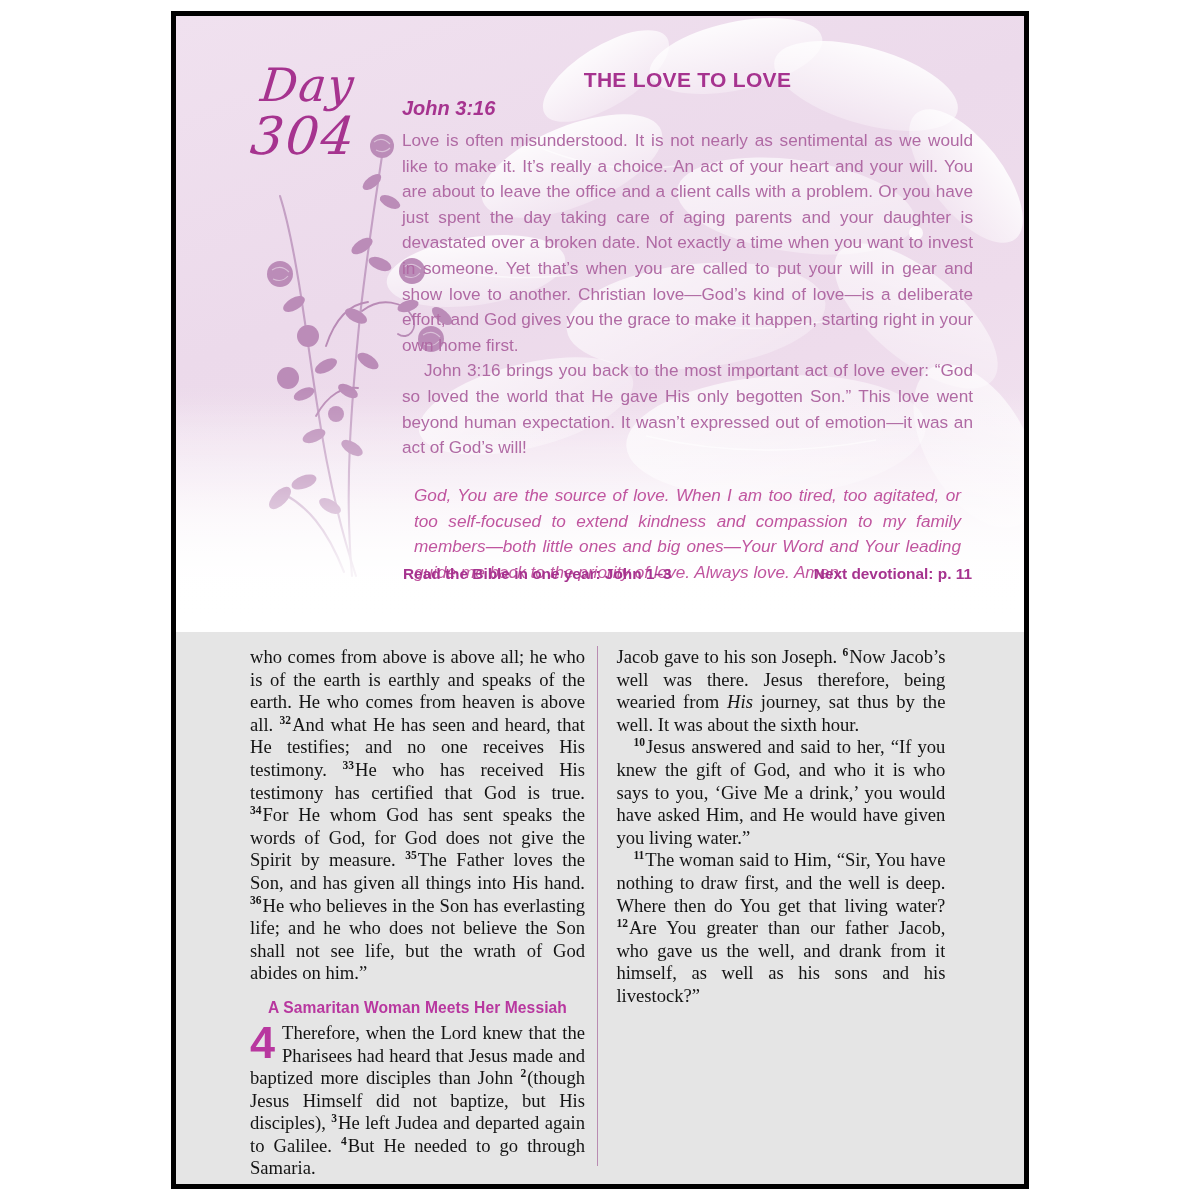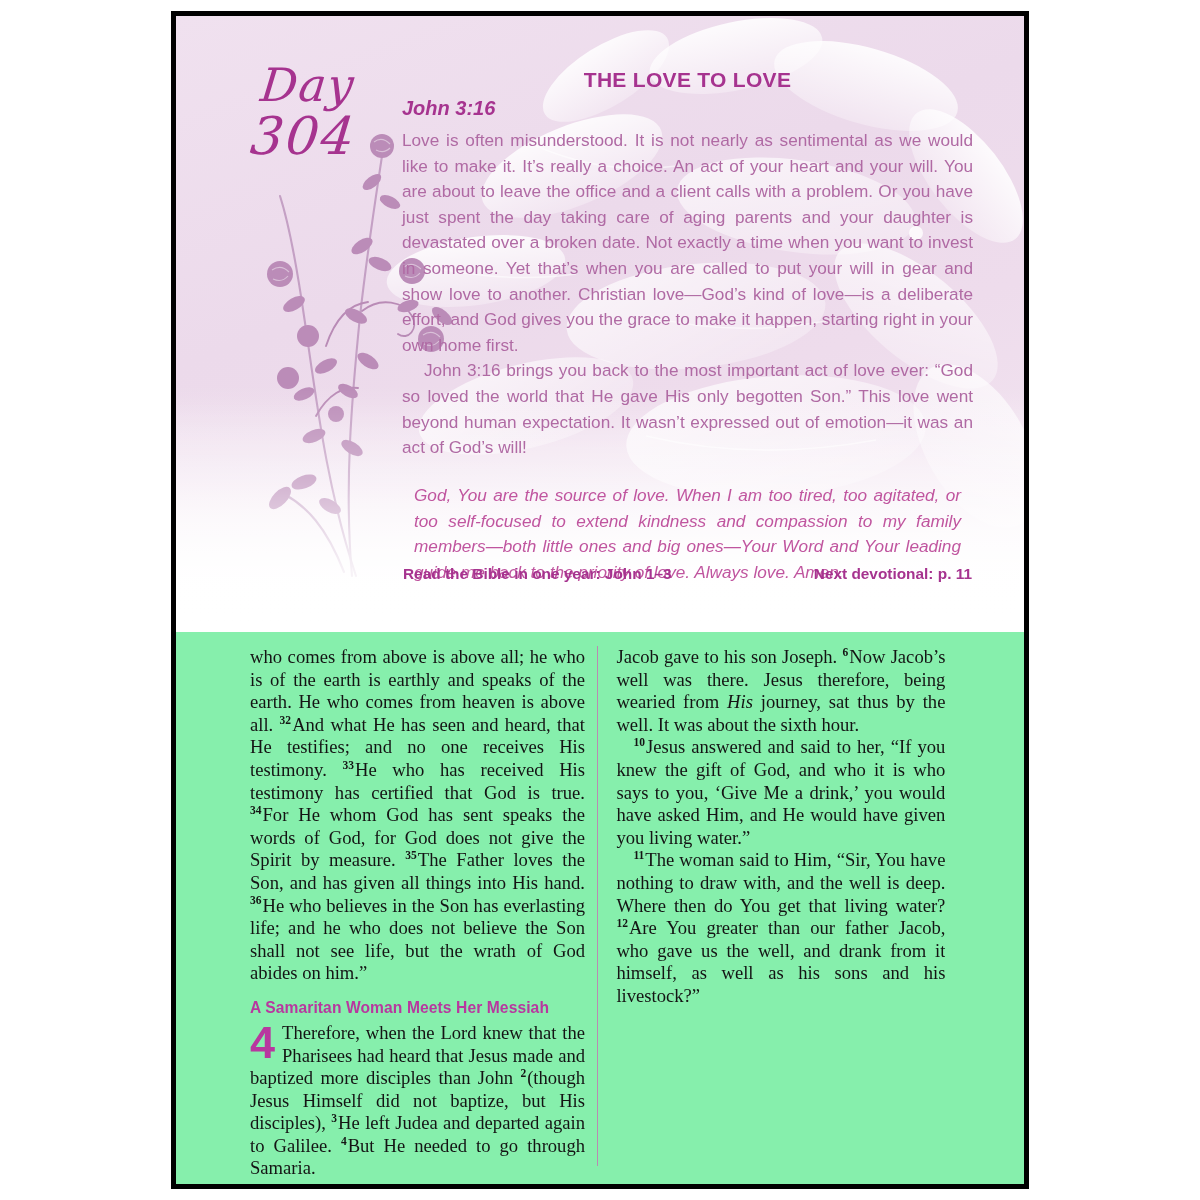--- a/index.html
+++ b/index.html
@@ -176,21 +176,21 @@
   .devo-footer .ff-left { margin-left: 1px; }
   .devo-footer .ff-right { margin-right: 1px; }
 
   
   .scripture {
     position: absolute;
     left: 0;
     top: 616px;
     width: 848px;
     height: 552px;
-    background: #86efac;
+    background: #e5e5e5;
     overflow: hidden;
   }
   .scripture-cols {
     position: absolute;
     left: 74px;
     top: 14px;
     width: 700px;
     height: 530px;
     display: flex;
     gap: 0;
@@ -227,21 +227,21 @@
     line-height: 0;
     padding-right: 1px;
   }
   .it { font-style: italic; }
 
   .sec-head {
     font-family: "Liberation Sans", sans-serif;
     font-weight: bold;
     font-size: 15.6px;
     color: #b8379f;
-    text-align: left;
+    text-align: center;
     margin: 14px 0 5px 0;
     letter-spacing: 0.1px;
   }
 
   .chapter-para {
     position: relative;
   }
   .dropcap {
     float: left;
     font-family: "Liberation Sans", sans-serif;
@@ -397,21 +397,21 @@
 
         <div class="col-rule"></div>
 
         <div class="scol right">
           <p><span>Jacob gave to his son Joseph. </span><span class="vn">6</span><span>Now Jacob’s well was there. Jesus therefore, being wearied from </span><span class="it">His</span><span> journey, sat thus by the well. It was about the sixth hour.</span></p>
 
 
 
           <p class="indent"><span class="vn">10</span><span>Jesus answered and said to her, “If you knew the gift of God, and who it is who says to you, ‘Give Me a drink,’ you would have asked Him, and He would have given you living water.”</span></p>
 
-          <p class="indent"><span class="vn">11</span><span>The woman said to Him, “Sir, You have nothing to draw with, and the well is deep. Where then do You get that living water? </span><span class="vn">12</span><span>Are You greater than our father Jacob, who gave us the well, and drank from it himself, as well as his sons and his livestock?”</span></p>
+          <p class="indent"><span class="vn">11</span><span>The woman said to Him, “Sir, You have nothing to draw first, and the well is deep. Where then do You get that living water? </span><span class="vn">12</span><span>Are You greater than our father Jacob, who gave us the well, and drank from it himself, as well as his sons and his livestock?”</span></p>
 
         </div>
 
       </div>
     </div>
 
   </div>
 </div>
 
 </body></html>

